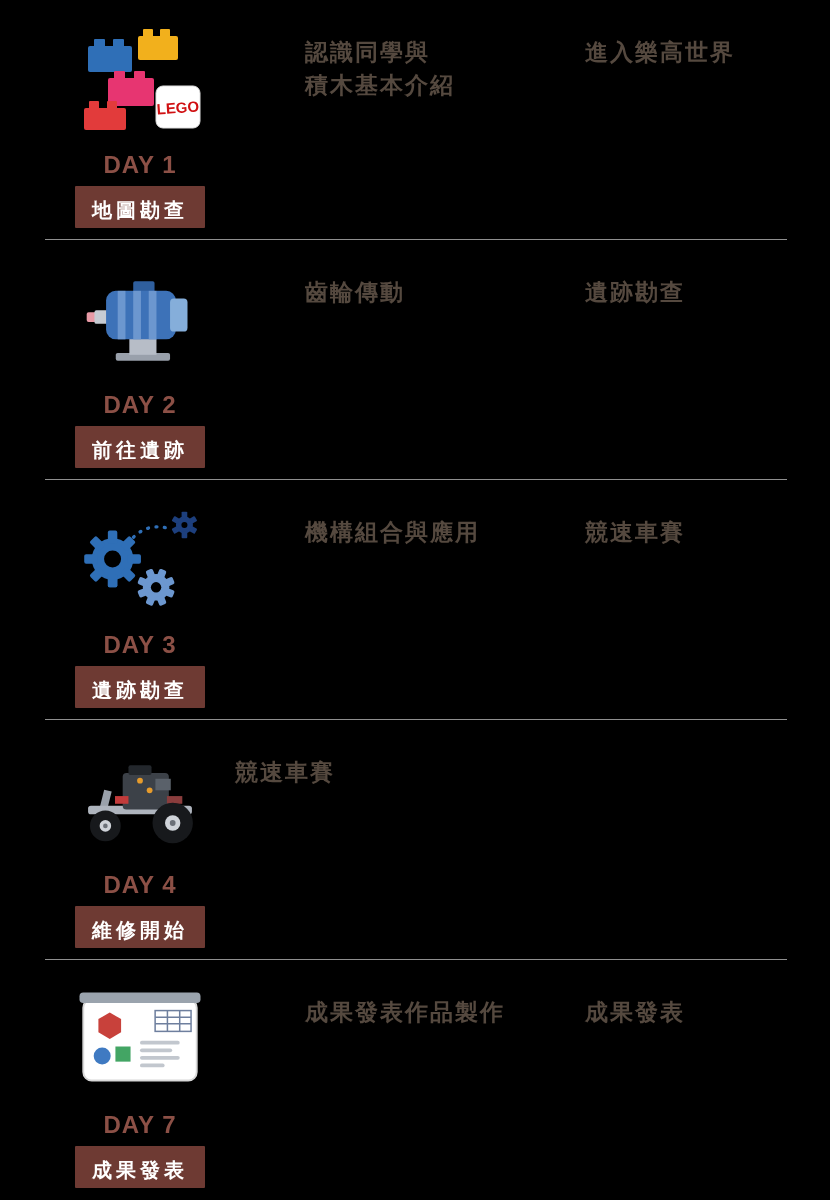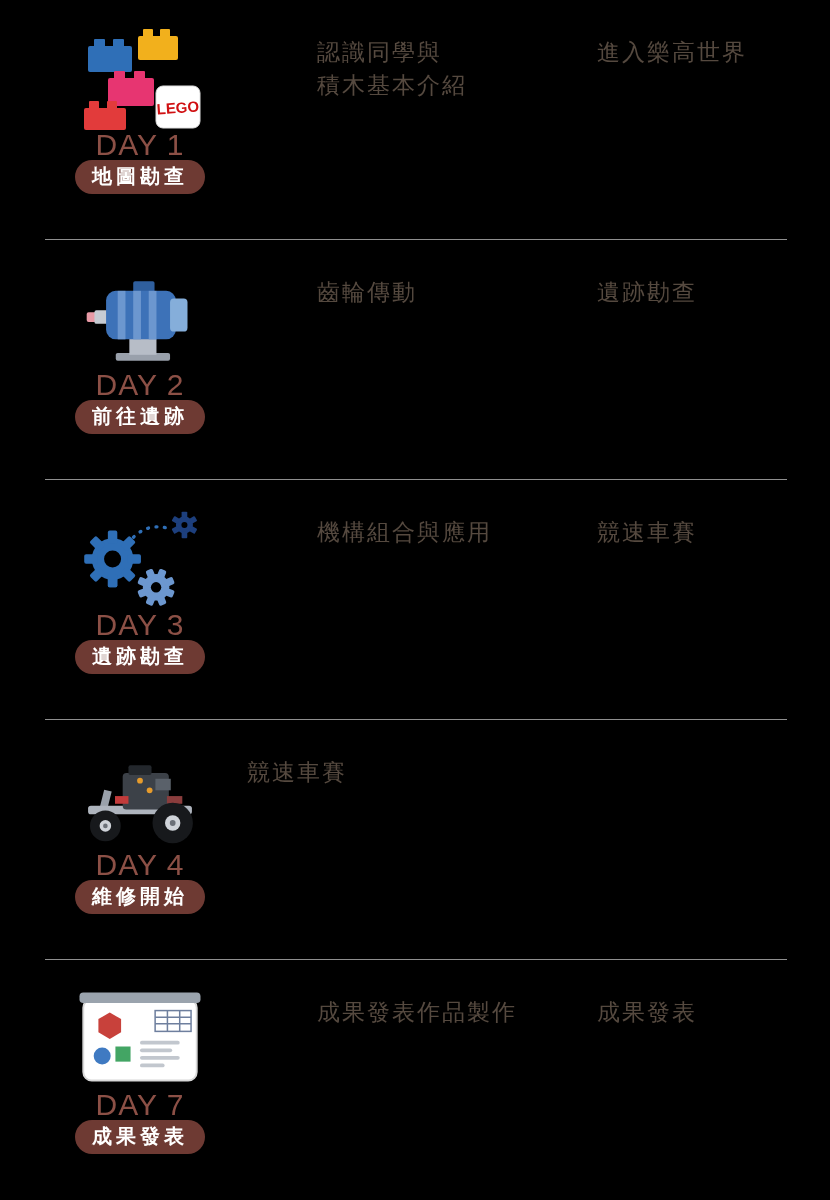--- a/index.html
+++ b/index.html
@@ -31,41 +31,42 @@
     width:190px;
     display:flex;flex-direction:column;align-items:center;
     flex-shrink:0;
   }
   .icon-wrap{
     height:104px;width:140px;
     display:flex;align-items:center;justify-content:center;
   }
   .day-label{
     color:var(--day-text);
-    font-size:30px;font-weight:normal;letter-spacing:1px;
-    margin-top:0;line-height:1;
+    font-size:24px;font-weight:bold;letter-spacing:1px;
+    margin-top:23px;line-height:1;
   }
   .day-badge{
+    margin-top:9px;
     background:var(--badge-bg);
     color:var(--badge-text);
     font-size:20px;font-weight:bold;
-    padding:4px 17px 6px 17px;
-    border-radius:17px;
+    padding:12px 17px 6px 17px;
+    border-radius:1px;
     letter-spacing:4px;
     line-height:1.2;
     white-space:nowrap;
   }
   .col-mid{
     width:280px;margin-left:70px;padding-top:10px;flex-shrink:0;
   }
   .col-right{padding-top:10px;}
   .topic{
     color:var(--topic-text);
-    font-size:23px;font-weight:normal;
-    letter-spacing:2px;line-height:1.45;margin-left:12px;
+    font-size:23px;font-weight:bold;
+    letter-spacing:2px;line-height:1.45;
   }
 </style>
 </head>
 <body>
 
 <div class="schedule">
 
   <div class="row">
     <div class="col-left">
       <div class="icon-wrap">

